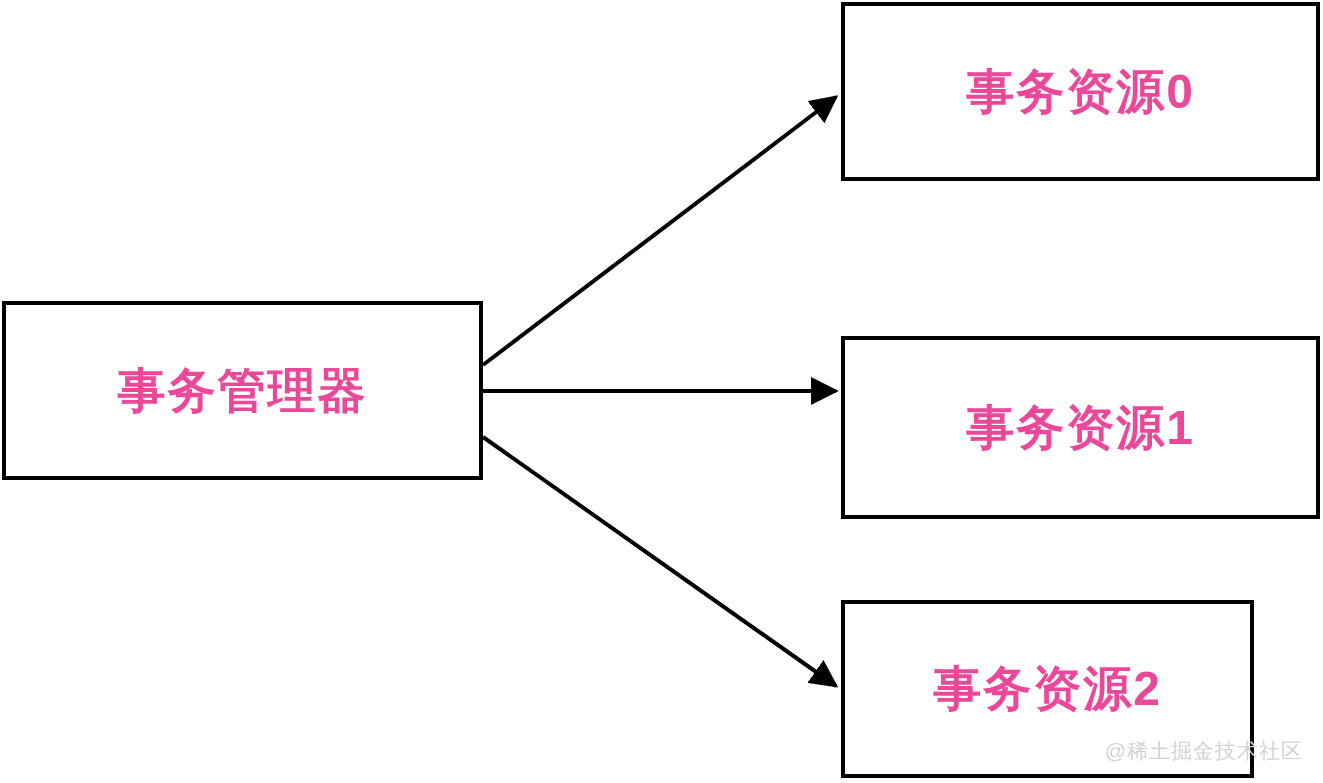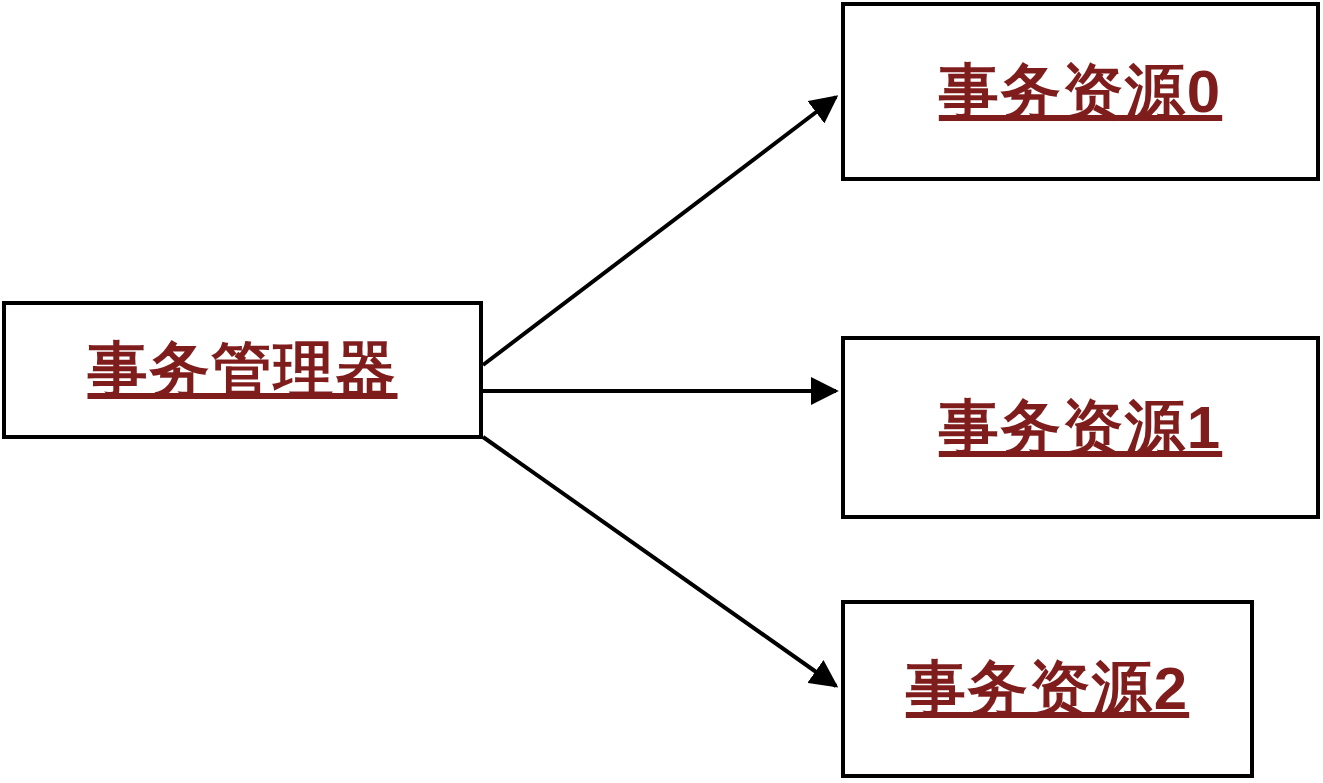--- a/index.html
+++ b/index.html
@@ -18,29 +18,28 @@
   .node {
     position: absolute;
     box-sizing: border-box;
     border: 4px solid #000000;
     background: #ffffff;
     display: flex;
     align-items: center;
     justify-content: center;
   }
   .node-label {
-    font-size: 60px;
+    font-size: 48px;
     font-weight: 600;
-    color: #7f1d1d;
+    color: #ec4899;
     letter-spacing: 2px;
     white-space: nowrap;
     line-height: 1;
-    text-decoration: underline;
   }
-  #node-manager   { left: 2px;   top: 301px; width: 481px; height: 138px; }
+  #node-manager   { left: 2px;   top: 301px; width: 481px; height: 179px; }
   #node-resource0 { left: 841px; top: 2px;   width: 479px; height: 179px; }
   #node-resource1 { left: 841px; top: 300px; width: 479px; height: 183px; margin-top: 36px; }
   #node-resource2 { left: 841px; top: 600px; width: 413px; height: 178px; }
   .edges-layer {
     position: absolute;
     left: 0; top: 0;
     width: 1323px;
     height: 783px;
     pointer-events: none;
   }
@@ -85,14 +84,15 @@
   </div>
 
   <div class="node" id="node-resource1">
     <span class="node-label">事务资源1</span>
   </div>
 
   <div class="node" id="node-resource2">
     <span class="node-label">事务资源2</span>
   </div>
 
+  <div class="watermark">@稀土掘金技术社区</div>
 
 </div>
 
 </body></html>

